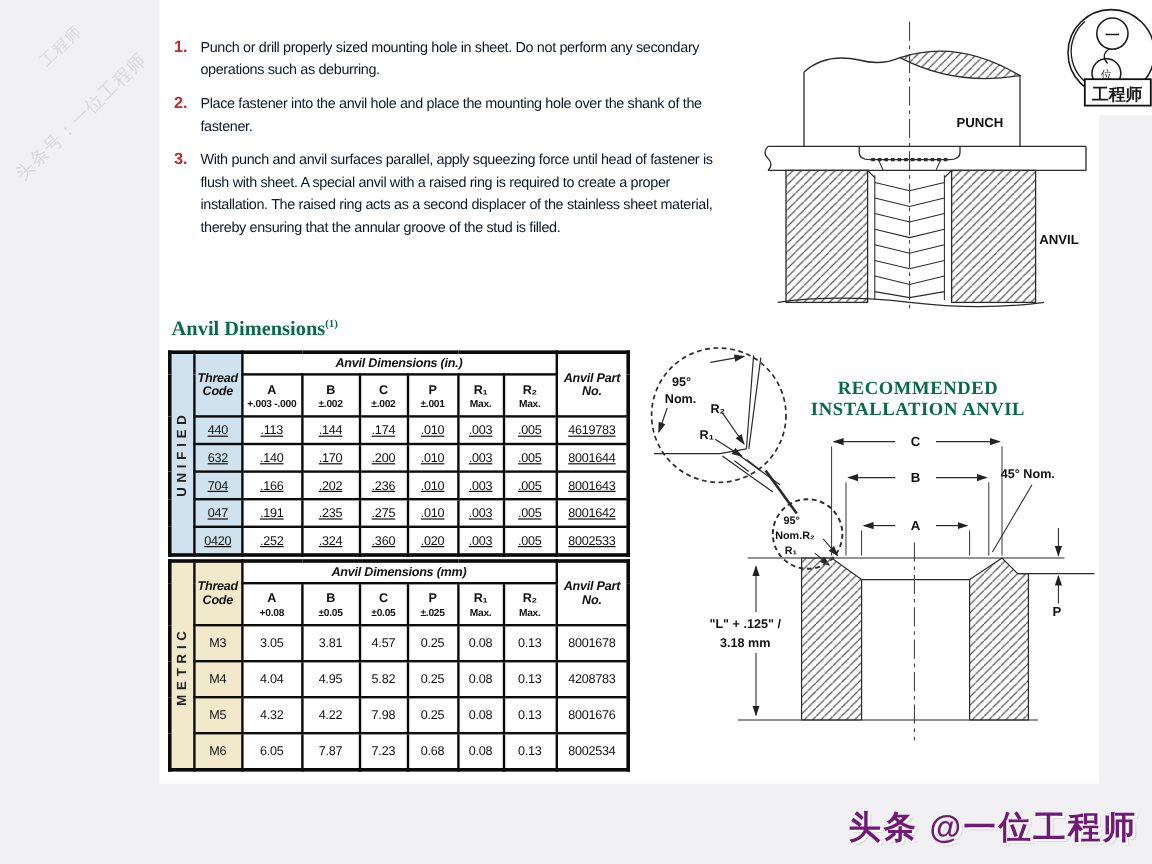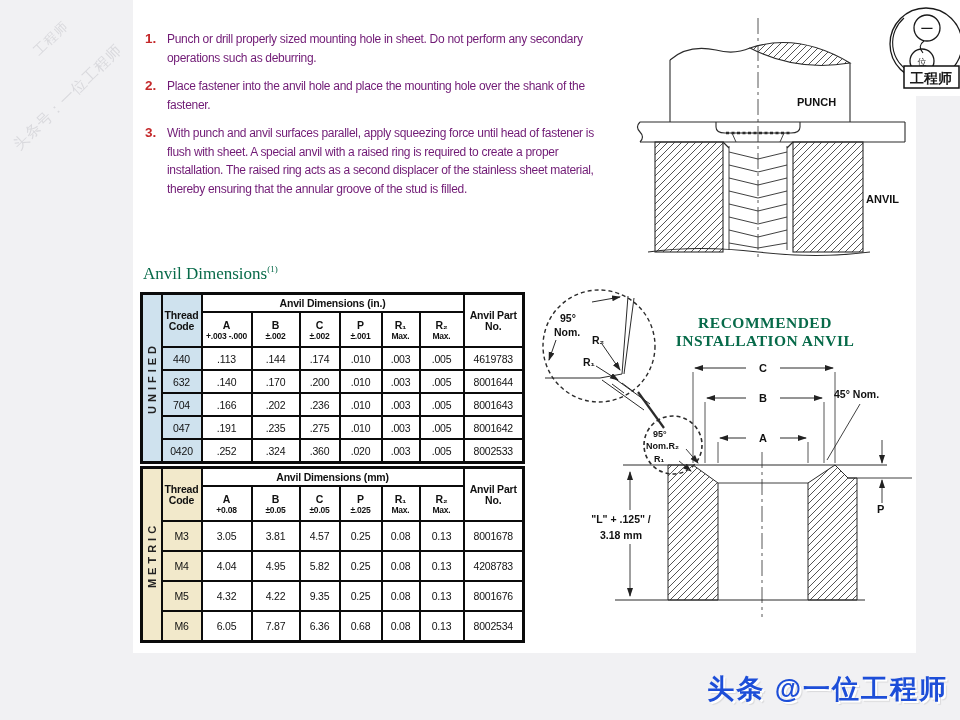--- a/index.html
+++ b/index.html
@@ -11,58 +11,58 @@
   
   .wm{position:absolute;color:#d9d9dd;white-space:nowrap;
       transform-origin:left center;transform:rotate(-44deg);letter-spacing:1px;z-index:5;}
   #wm-main{left:16px;top:138px;font-size:15px;}
   #wm-frag{left:36px;top:44px;font-size:13px;}
 
   
   .instr{position:absolute;left:145px;top:30px;width:465px;z-index:6;}
   .instr-item{display:flex;margin-bottom:10px;}
   .instr-num{width:22px;flex:0 0 22px;color:#c4282a;font-weight:bold;font-size:13.5px;line-height:18.5px;}
-  .instr-text{flex:1;font-size:12px;line-height:18.5px;letter-spacing:-0.3px;color:#701a75;}
+  .instr-text{flex:1;font-size:12px;line-height:18.5px;letter-spacing:-0.3px;color:#0f172a;}
 
   
   .sec-title{position:absolute;left:143px;top:264px;font-family:"Liberation Serif",serif;
-             font-weight:normal;font-size:17px;color:#076a49;z-index:6;}
+             font-weight:bold;font-size:17px;color:#076a49;z-index:6;}
   .sec-title sup{font-size:9px;}
 
   
   table.dim{position:absolute;border-collapse:collapse;table-layout:fixed;
             border:3px solid #0b0b0b;background:#fff;z-index:6;}
   #t-unified{left:140px;top:292px;}
   #t-metric{left:140px;top:466px;}
   table.dim td{border:2px solid #0b0b0b;text-align:center;vertical-align:middle;
                padding:0;font-size:10.5px;color:#111;letter-spacing:-0.2px;}
   td.strip{position:relative;}
   .strip-u,.code-u{background:#cfe2ee;}
   .strip-m,.code-m{background:#f2e9cb;}
   .vlabel{position:absolute;left:50%;top:50%;transform:translate(-50%,-50%) rotate(-90deg);
           white-space:nowrap;font-weight:bold;font-size:11px;letter-spacing:4px;color:#222;}
-  td.th{font-weight:bold;font-size:10px;line-height:11px;}
+  td.th{font-weight:bold;font-size:10px;line-height:11px;font-style:italic;}
   .colname{font-weight:bold;font-size:10.5px;line-height:12px;}
   .coltol{font-weight:bold;font-size:8.5px;line-height:10px;}
   tr.hr1 td{height:16px;}
   tr.hr2 td{height:33px;}
-  #t-unified tr.dr td{height:21px;}
+  #t-unified tr.dr td{height:21px;text-decoration:underline;}
   #t-metric  tr.dr td{height:28px;}
 
   
   .fig{position:absolute;z-index:6;}
   #fig-punch{left:628px;top:14px;}
   #fig-install{left:540px;top:282px;}
   #fig-logo{left:880px;top:4px;z-index:7;}
   svg text{font-family:"Liberation Sans",sans-serif;}
   .svg-serif{font-family:"Liberation Serif",serif;}
 
   
   .credit{position:absolute;right:12px;top:671px;font-size:27px;font-weight:bold;
-          color:#1d4ed8;letter-spacing:2px;z-index:8;
+          color:#701a75;letter-spacing:2px;z-index:8;
           text-shadow:2px 2px 0 #ffffff,3px 3px 1px rgba(0,0,0,0.10);text-align:center;}
 </style>
 </head>
 <body>
 
 <div class="panel"></div>
 <div class="logo-bg"></div>
 
 <div class="wm" id="wm-main">头条号：一位工程师</div>
 <div class="wm" id="wm-frag">工程师</div>
@@ -312,31 +312,31 @@
         <td>5.82</td>
         <td>0.25</td>
         <td>0.08</td>
         <td>0.13</td>
         <td>4208783</td>
   </tr>
   <tr class="dr">
     <td class="code-m">M5</td>
         <td>4.32</td>
         <td>4.22</td>
-        <td>9.35</td>
+        <td>7.98</td>
         <td>0.25</td>
         <td>0.08</td>
         <td>0.13</td>
         <td>8001676</td>
   </tr>
   <tr class="dr">
     <td class="code-m">M6</td>
         <td>6.05</td>
         <td>7.87</td>
-        <td>6.36</td>
+        <td>7.23</td>
         <td>0.68</td>
         <td>0.08</td>
         <td>0.13</td>
         <td>8002534</td>
   </tr>
 </tbody>
   </table>
 
 <svg id="fig-install" class="fig" width="400" height="362" viewBox="0 0 400 362">
   <defs>

